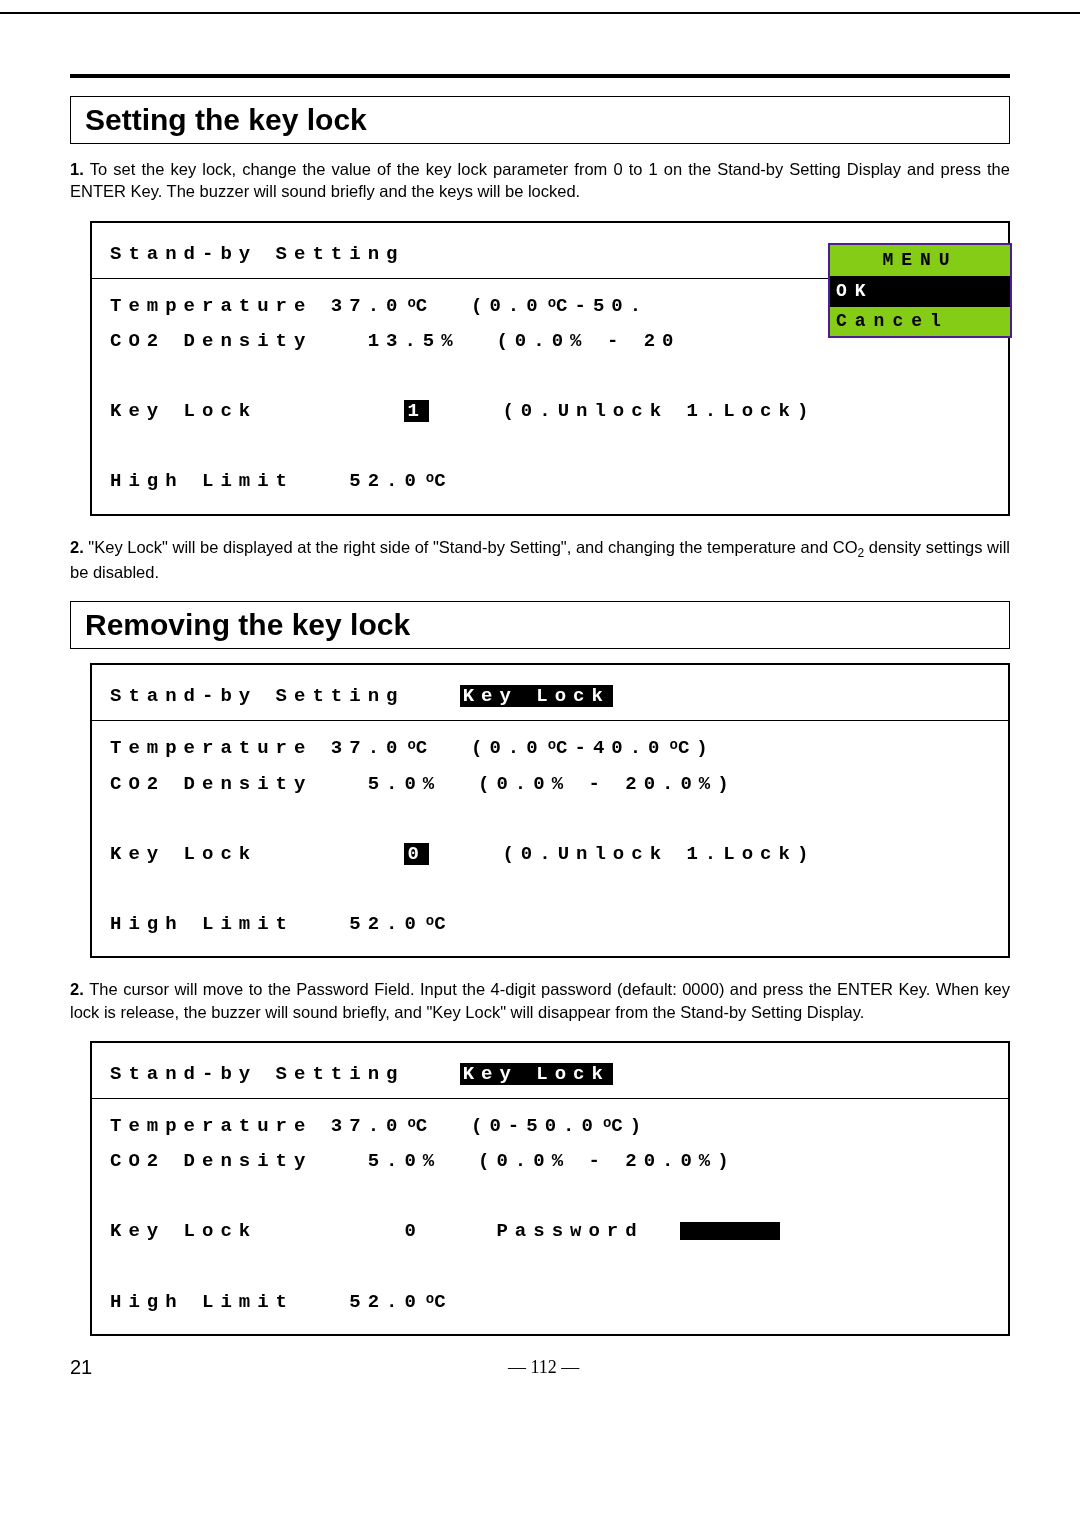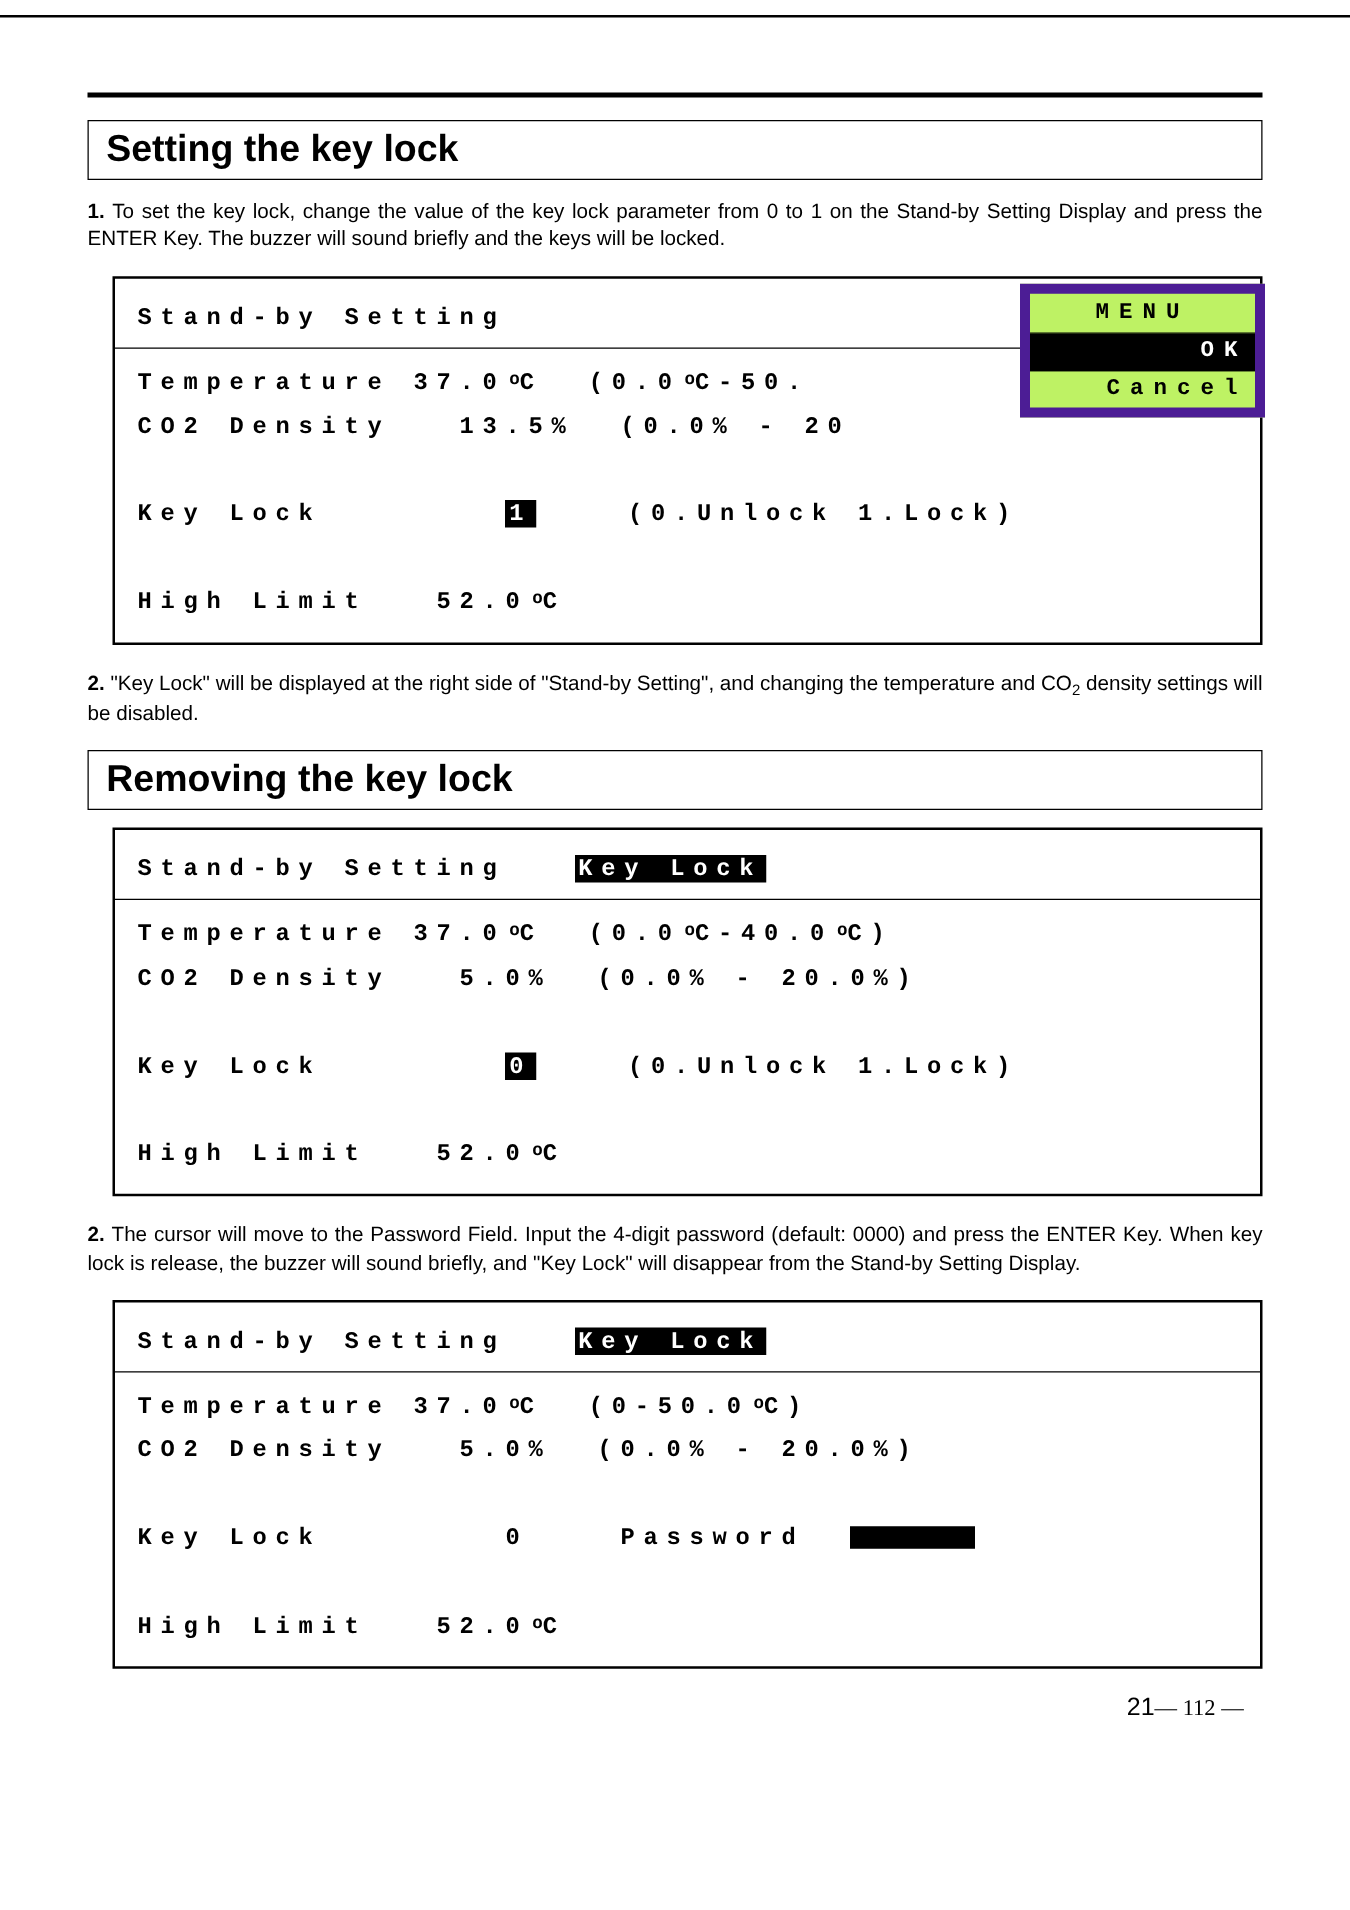--- a/index.html
+++ b/index.html
@@ -65,52 +65,51 @@
     .deg {
       letter-spacing: 0;
       position: relative;
       top: -4px;
       font-size: 14px;
       margin-left: 3px;
     }
     .menu-box {
       position: absolute;
       right: -4px;
-      top: 4px;
+      top: 20px;
       width: 180px;
-      border: 8px solid #4c1d95;
-      background: #bef264;
+      border: 2px solid #4c1d95;
+      background: #84cc16;
       font-family: "Courier New", monospace;
       font-size: 18px;
       font-weight: bold;
       letter-spacing: 8px;
       line-height: 1.4;
       z-index: 5;
     }
     .menu-box .menu-title {
       text-align: center;
       padding: 3px 0;
       border-bottom: 1.5px solid #000;
     }
     .menu-box .menu-item {
       padding: 2px 6px;
       border-bottom: 1.5px solid #000;
-      text-align: right;
     }
     .menu-box .menu-item.sel {
       background: #000;
       color: #fff;
     }
     .menu-box .menu-item:last-child {
       border-bottom: none;
       border-radius: 12px;
     }
     .footer {
       display: flex;
-      justify-content: flex-end;
+      justify-content: space-between;
       align-items: center;
       margin-top: 20px;
       font-size: 18px;
     }
     .footer .pn-left {
       font-size: 20px;
     }
     .footer .pn-center {
       font-family: "Times New Roman", serif;
       font-size: 18px;

